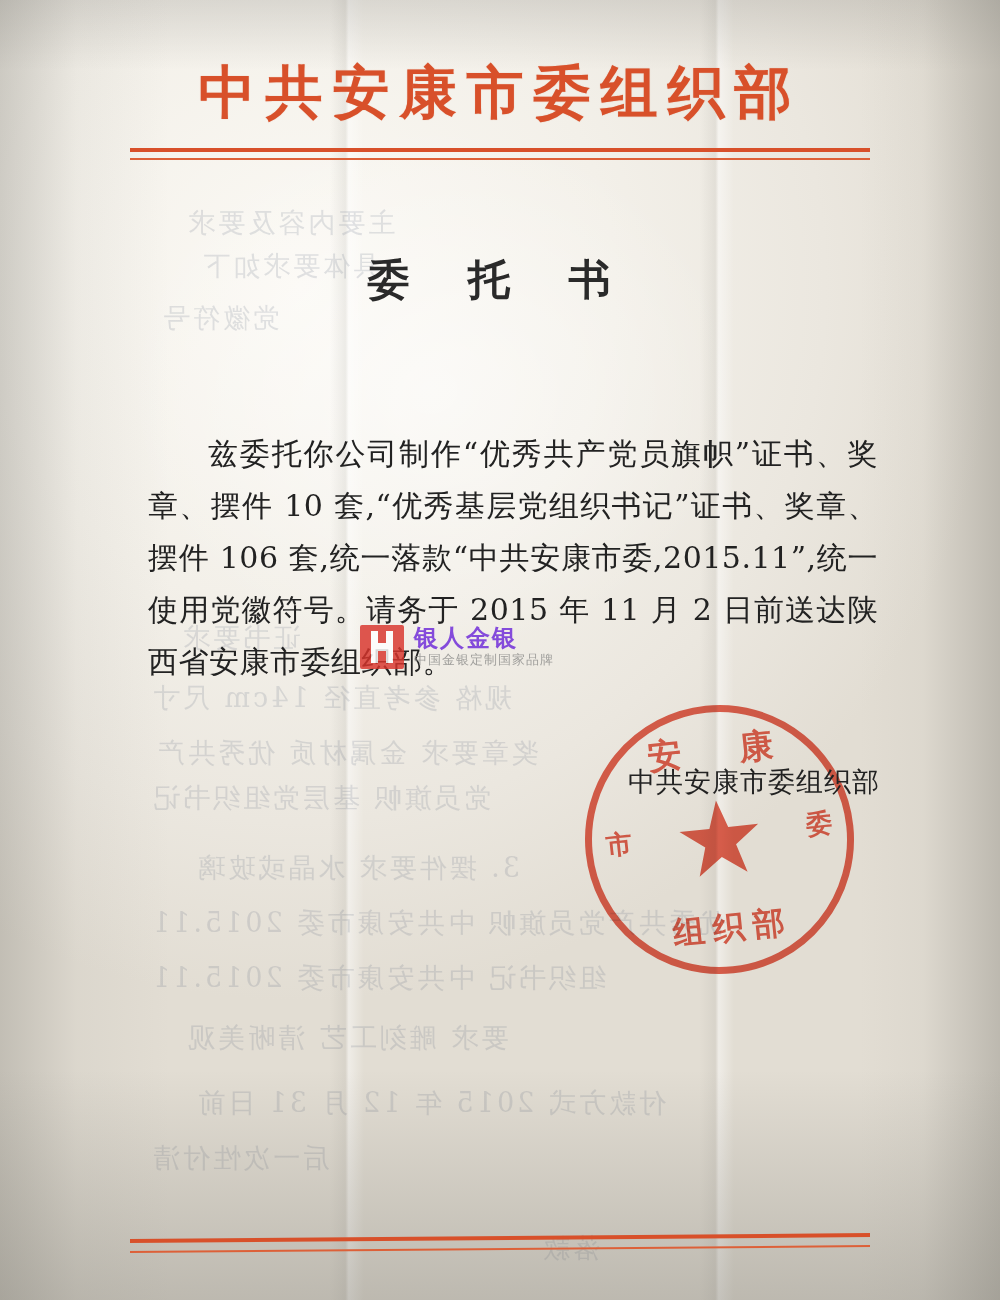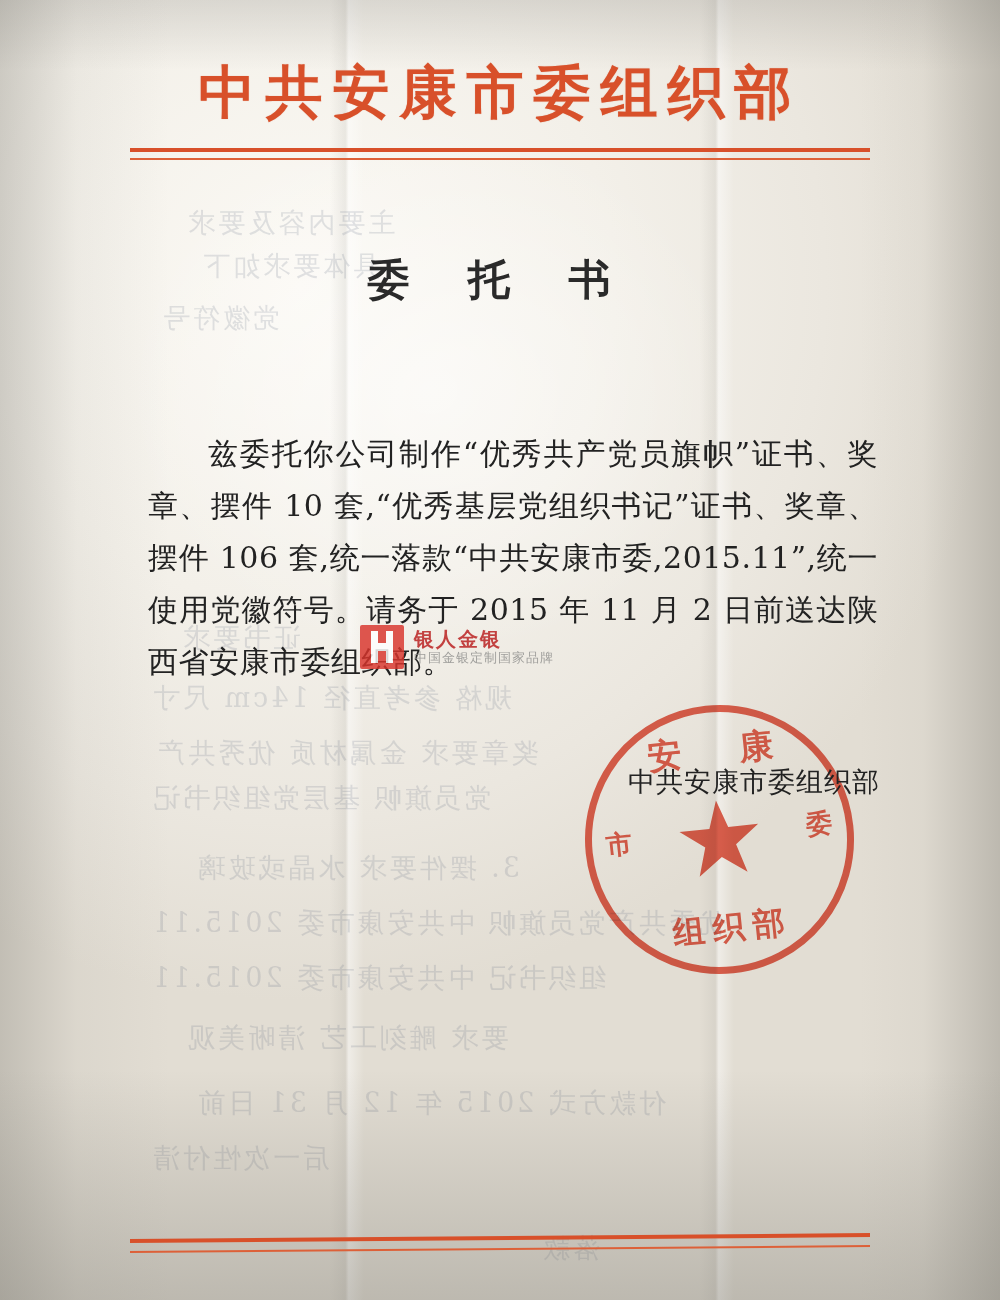--- a/index.html
+++ b/index.html
@@ -213,25 +213,25 @@
   }
   .wm-bar {
     position: absolute;
     left: 11px; top: 18px;
     width: 22px; height: 8px;
     background: #fff;
     z-index: 2;
   }
   .wm-texts { line-height: 1.15; }
   .wm-title {
-    font-size: 20px;
-    font-weight: 700;
-    color: #b91c1c;
+    font-size: 24px;
+    font-weight: 700;
+    color: #6d28d9;
     letter-spacing: 2px;
-    font-family: Liberation Sans, sans-serif;
+    font-family: Liberation Mono, monospace;
   }
   .wm-sub {
     font-size: 13px;
     color: #8e8e8c;
     letter-spacing: 1px;
     font-family: "DejaVu Sans", "Liberation Sans", sans-serif;
   }
   
   .rule-bottom {
     position: absolute;

